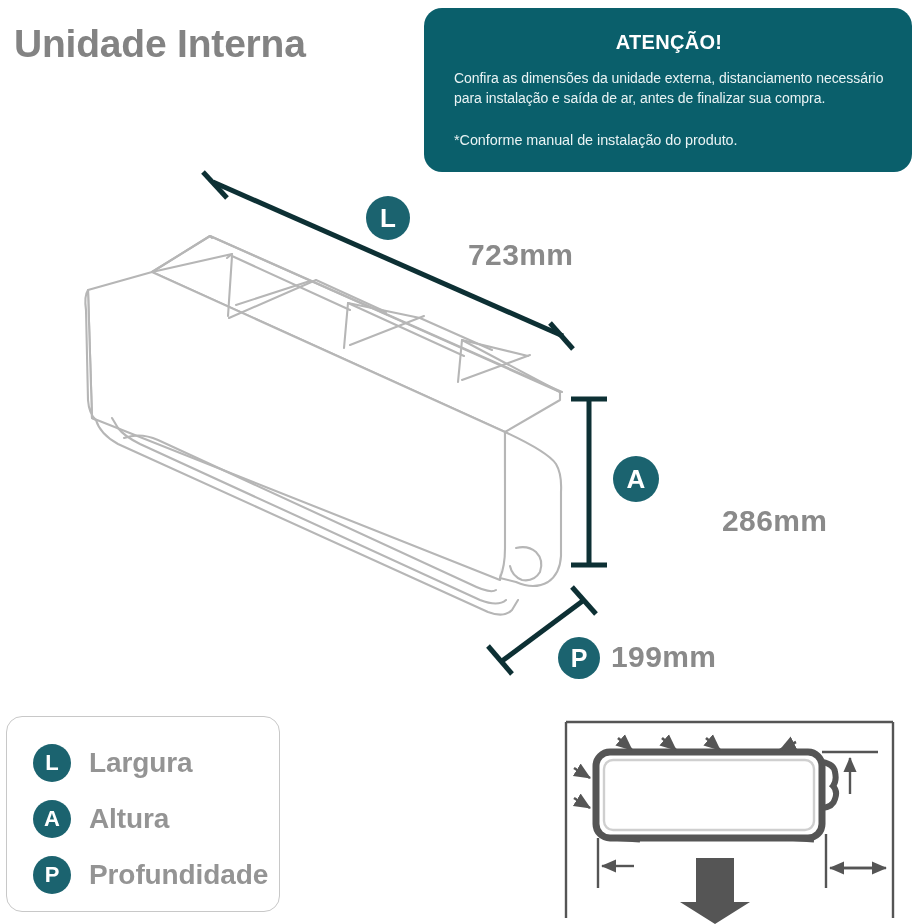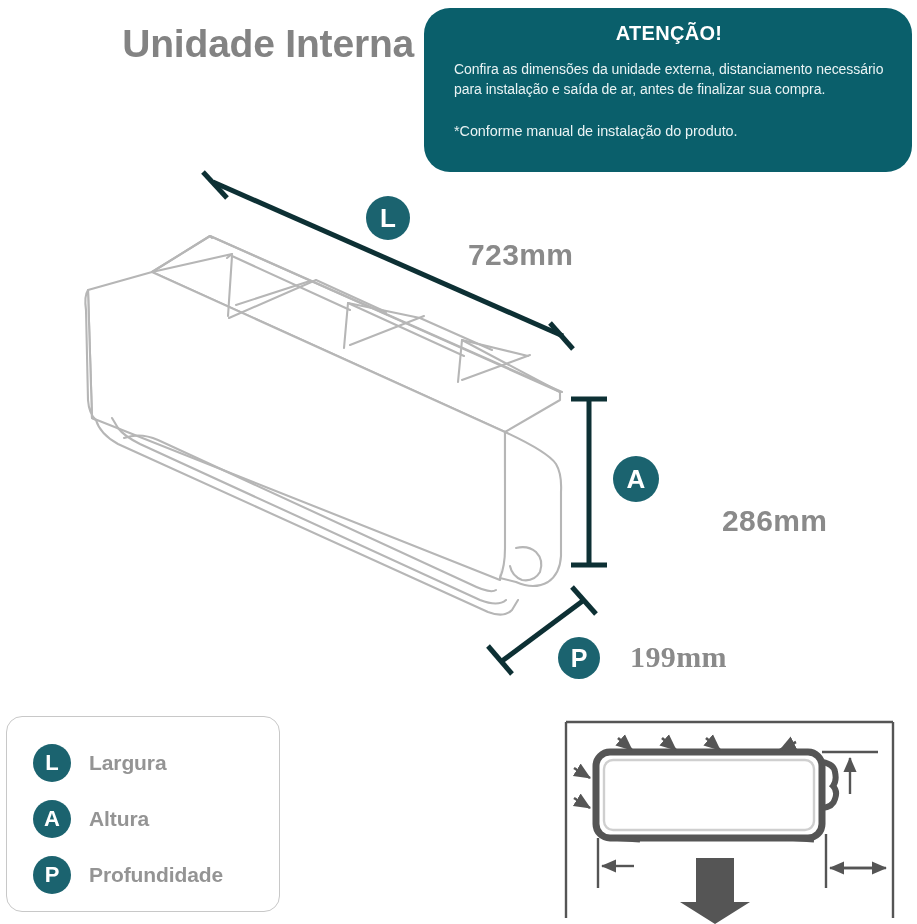--- a/index.html
+++ b/index.html
@@ -23,32 +23,32 @@
     position: absolute;
     left: 14px;
     top: 22px;
     width: 400px;
     color: #838383;
     font-size: 39px;
     font-weight: bold;
     line-height: 1.13;
     letter-spacing: -0.2px;
   }
-  #page-title .line { display: block; text-align: right; }
+  #page-title .line { display: block; }
 
   
   #notice-box {
     position: absolute;
     left: 424px;
     top: 8px;
     width: 488px;
     height: 164px;
     background: #0a5f6b;
-    border-radius: 26px;
-    padding: 14px 28px 10px 30px;
+    border-radius: 18px;
+    padding: 23px 28px 10px 30px;
   }
   #notice-title {
     color: #ffffff;
     font-size: 20px;
     font-weight: bold;
     text-align: center;
     letter-spacing: 0.3px;
     margin-bottom: 14px;
   }
   #notice-body {
@@ -85,21 +85,21 @@
   .dim-value {
     position: absolute;
     color: #8a8a8a;
     font-size: 30px;
     font-weight: bold;
     letter-spacing: 0.4px;
     white-space: nowrap;
   }
   #dim-width-value  { left: 468px; top: 238px; }
   #dim-height-value { left: 722px; top: 504px; }
-  #dim-depth-value  { left: 630px; top: 640px; font-family: Liberation Serif, serif; }
+  #dim-depth-value  { left: 611px; top: 640px; }
 
   
   #unit-drawing, #dimension-lines {
     position: absolute;
     left: 0; top: 0;
     width: 917px; height: 924px;
     pointer-events: none;
   }
 
   
@@ -129,21 +129,21 @@
     font-weight: bold;
     display: flex;
     align-items: center;
     justify-content: center;
     flex: 0 0 auto;
     line-height: 1;
   }
   .legend-label {
     margin-left: 18px;
     color: #949494;
-    font-size: 21px;
+    font-size: 28px;
     font-weight: bold;
     letter-spacing: -0.1px;
   }
 
   
   #install-diagram {
     position: absolute;
     left: 548px;
     top: 706px;
     width: 360px;

